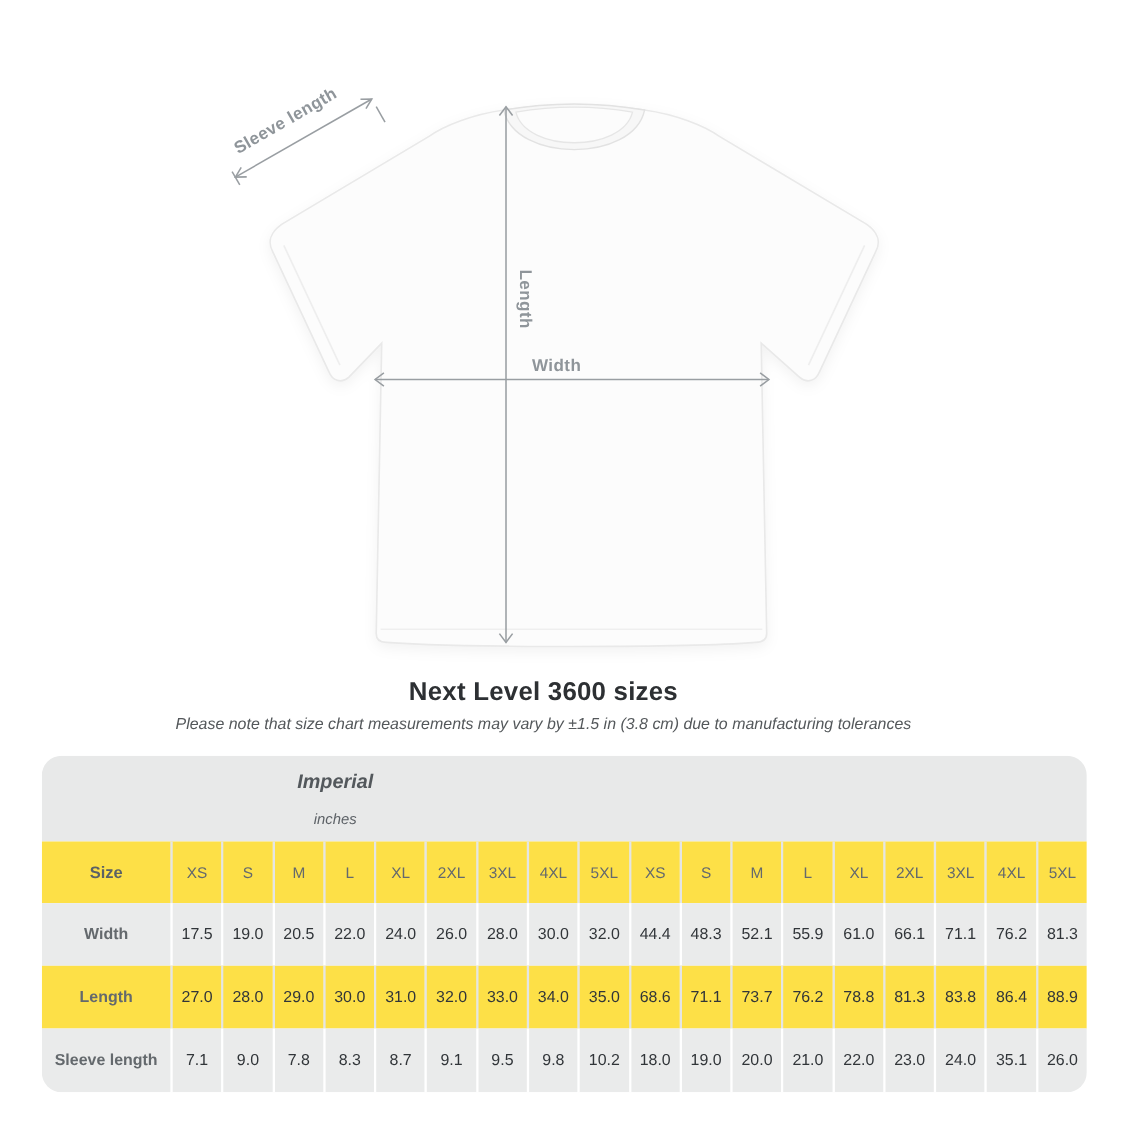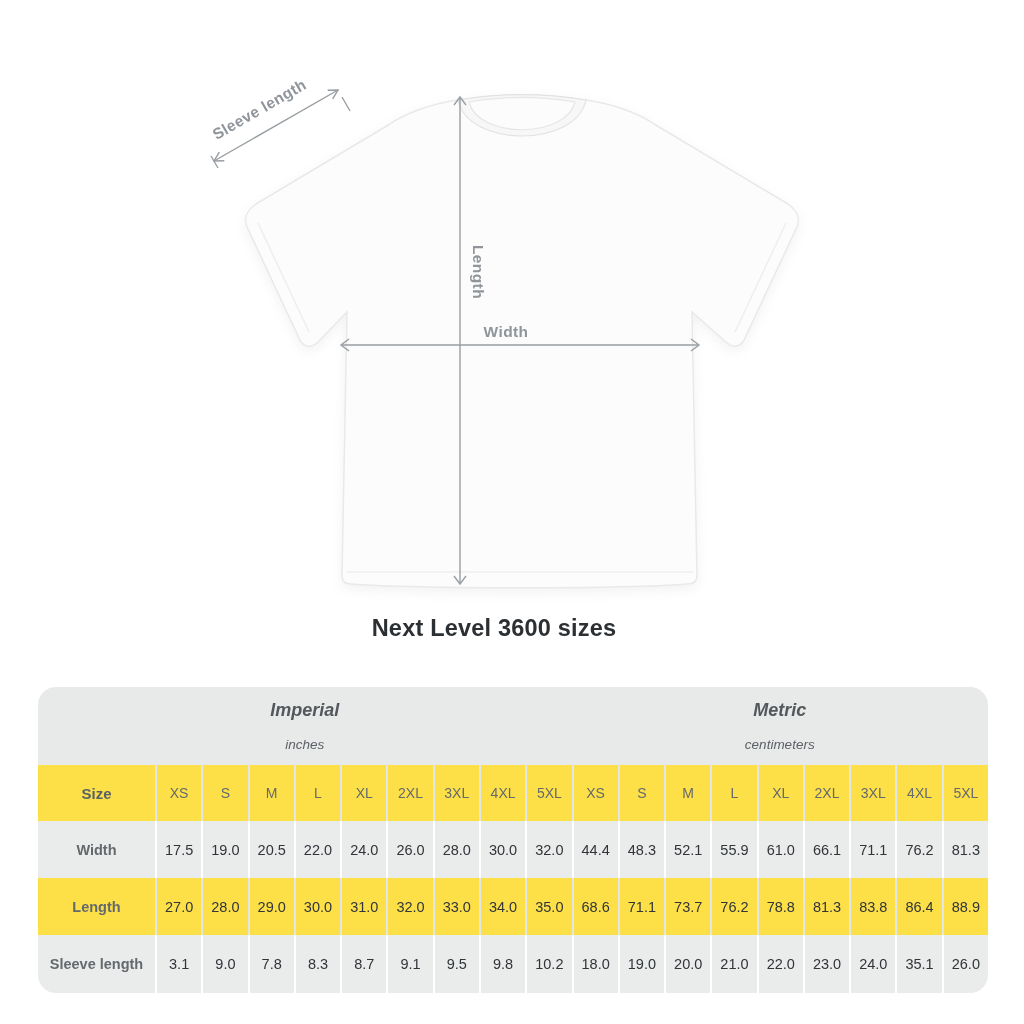--- a/index.html
+++ b/index.html
@@ -84,31 +84,28 @@
       <path d="M 211,156 L 218,168"></path>
     </g>
 
     <text class="dim-label" x="262" y="114" text-anchor="middle" fill="#8f959a" transform="rotate(-30 262 114)">Sleeve length</text>
     <text class="dim-label" x="473" y="272" text-anchor="middle" fill="#8f959a" transform="rotate(90 473 272)">Length</text>
     <text class="dim-label" x="506" y="337" text-anchor="middle" fill="#8f959a">Width</text>
   </svg>
 
   <div class="header-block">
     <h1 class="chart-title">Next Level 3600 sizes</h1>
+    <p class="chart-note">Please note that size chart measurements may vary by ±1.5 in (3.8 cm) due to manufacturing tolerances</p>
   </div>
 
   <div class="table-wrap">
     <div class="unit-band">
       <div class="unit-half imperial">
         <div class="unit-title">Imperial</div>
         <div class="unit-sub">inches</div>
-      </div>
-      <div class="unit-half metric">
-        <div class="unit-title">Metric</div>
-        <div class="unit-sub">centimeters</div>
       </div>
     </div>
     <div class="grid">
         <div class="cell wrow lab hdr first">Size</div>
         <div class="cell wrow hdr">XS</div>
         <div class="cell wrow hdr">S</div>
         <div class="cell wrow hdr">M</div>
         <div class="cell wrow hdr">L</div>
         <div class="cell wrow hdr">XL</div>
         <div class="cell wrow hdr">2XL</div>
@@ -156,21 +153,21 @@
         <div class="cell wrow num">68.6</div>
         <div class="cell wrow num">71.1</div>
         <div class="cell wrow num">73.7</div>
         <div class="cell wrow num">76.2</div>
         <div class="cell wrow num">78.8</div>
         <div class="cell wrow num">81.3</div>
         <div class="cell wrow num">83.8</div>
         <div class="cell wrow num">86.4</div>
         <div class="cell wrow num">88.9</div>
         <div class="cell grow lab first">Sleeve length</div>
-        <div class="cell grow num">3.1</div>
+        <div class="cell grow num">7.1</div>
         <div class="cell grow num">9.0</div>
         <div class="cell grow num">7.8</div>
         <div class="cell grow num">8.3</div>
         <div class="cell grow num">8.7</div>
         <div class="cell grow num">9.1</div>
         <div class="cell grow num">9.5</div>
         <div class="cell grow num">9.8</div>
         <div class="cell grow num">10.2</div>
         <div class="cell grow num">18.0</div>
         <div class="cell grow num">19.0</div>

